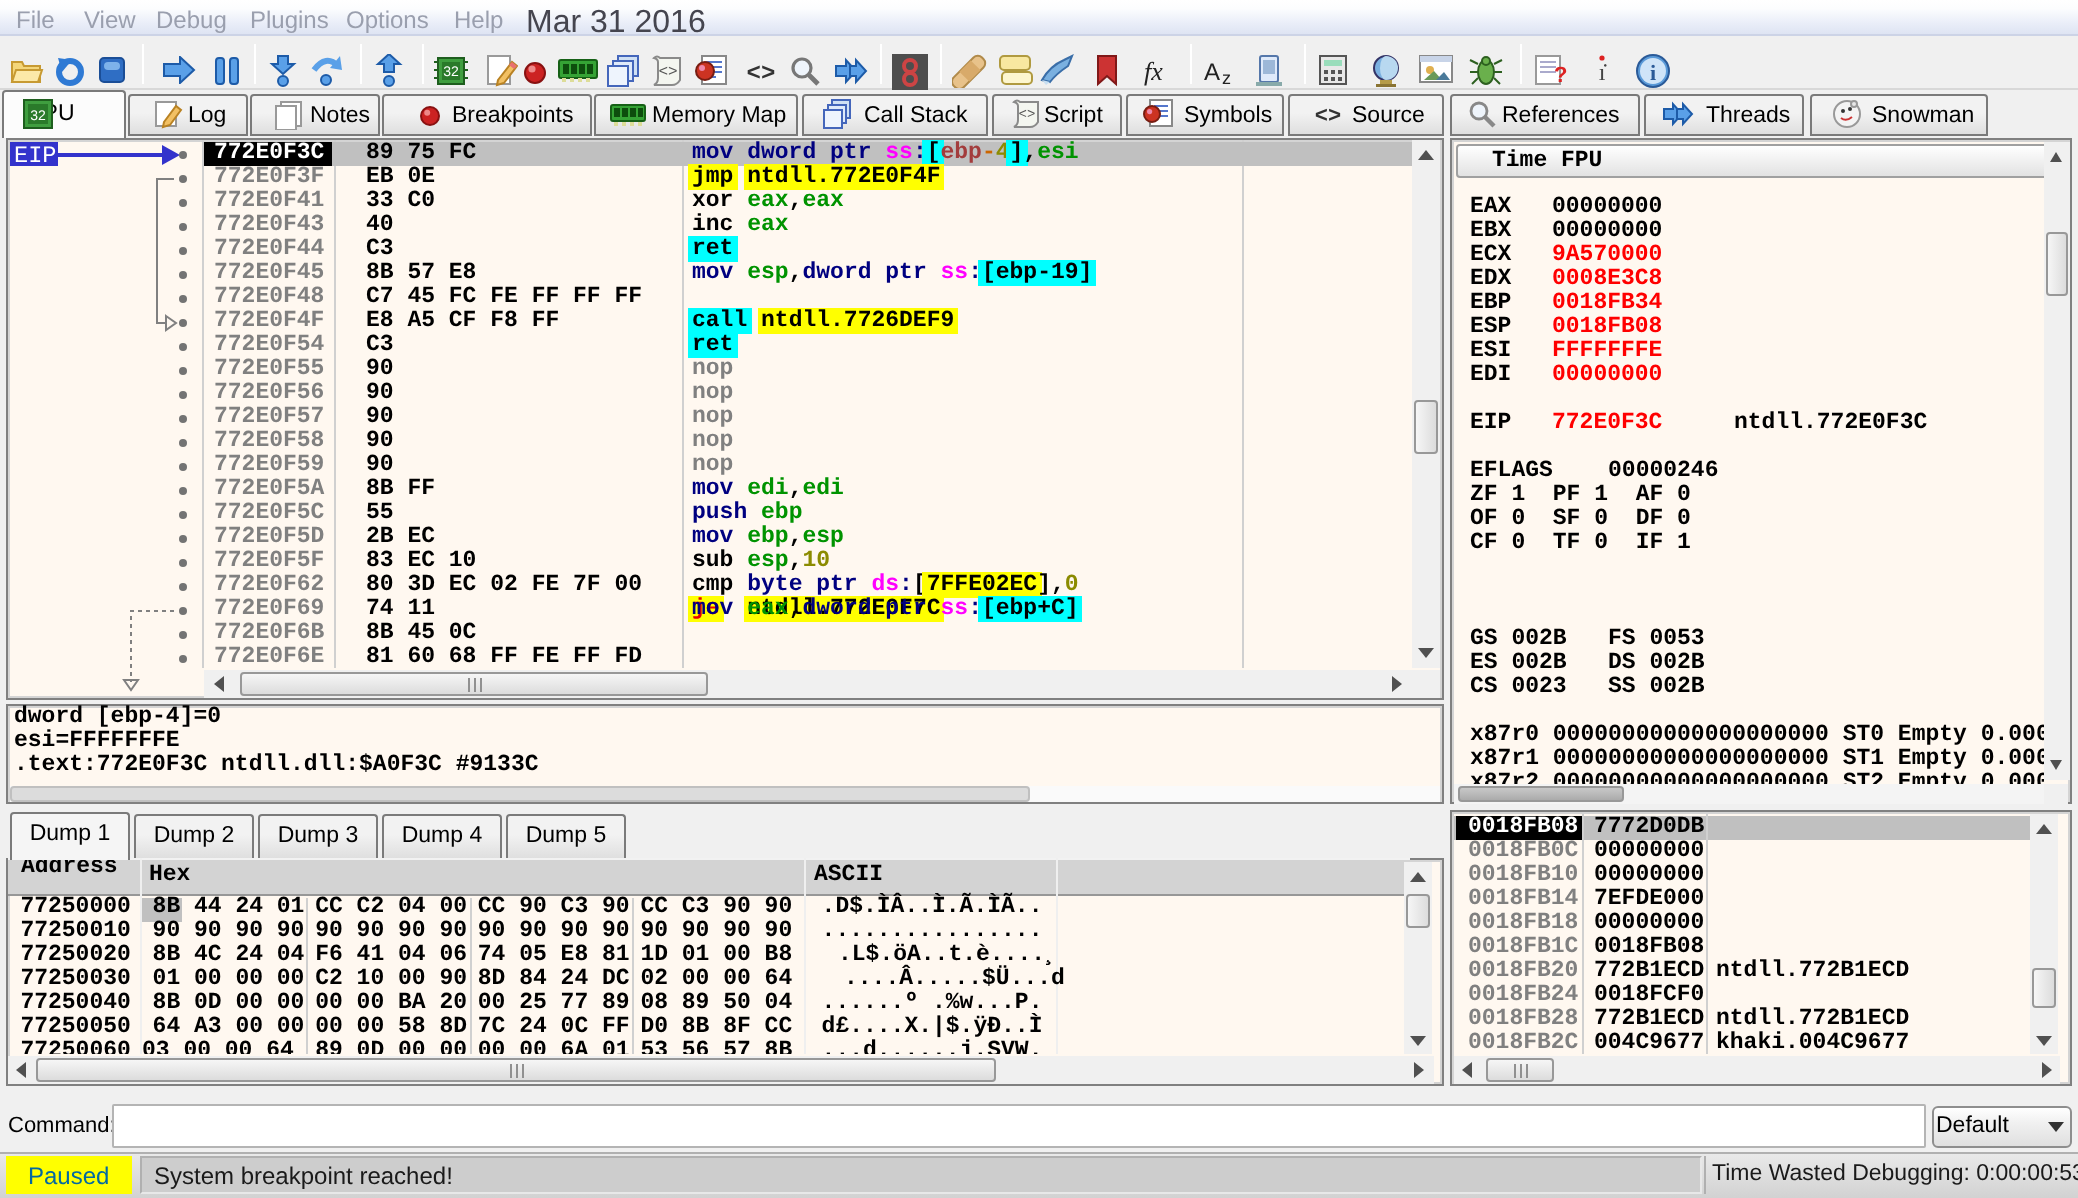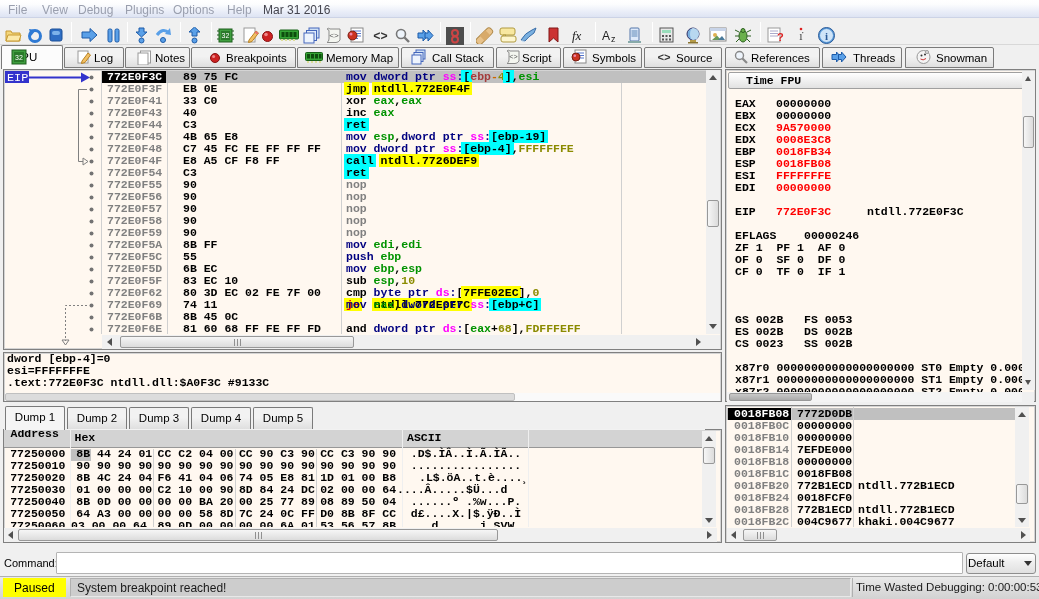--- a/index.html
+++ b/index.html
@@ -20,21 +20,21 @@
 .grip{position:absolute;width:1px;height:7px;background:#909090}
 </style></head><body>
 
 <div class="abs" style="left:0;top:0;width:1039px;height:18px;background:linear-gradient(to bottom,#ffffff,#fcfdfe 25%,#e9edf8 70%,#dee4f3);border-bottom:1px solid #ccd3e6"></div>
 <div class="abs" style="left:8px;top:3px;font-size:12px;color:#9a9fae">File</div>
 <div class="abs" style="left:42px;top:3px;font-size:12px;color:#9a9fae">View</div>
 <div class="abs" style="left:78px;top:3px;font-size:12px;color:#9a9fae">Debug</div>
 <div class="abs" style="left:125px;top:3px;font-size:12px;color:#9a9fae">Plugins</div>
 <div class="abs" style="left:173px;top:3px;font-size:12px;color:#9a9fae">Options</div>
 <div class="abs" style="left:227px;top:3px;font-size:12px;color:#9a9fae">Help</div>
-<div class="abs" style="left:263px;top:3px;font-size:12px;color:#45454f">Mar 31 2016</div>
+<div class="abs" style="left:263px;top:3px;font-size:16px;color:#45454f">Mar 31 2016</div>
 <div class="abs" style="left:0;top:18px;width:1039px;height:27px;background:#f0f0f0;border-bottom:1px solid #d8d8d8"></div>
 <div class="abs" style="left:71px;top:22px;width:1px;height:20px;background:#c5c5c5;border-right:1px solid #fff"></div>
 <div class="abs" style="left:127px;top:22px;width:1px;height:20px;background:#c5c5c5;border-right:1px solid #fff"></div>
 <div class="abs" style="left:180px;top:22px;width:1px;height:20px;background:#c5c5c5;border-right:1px solid #fff"></div>
 <div class="abs" style="left:211px;top:22px;width:1px;height:20px;background:#c5c5c5;border-right:1px solid #fff"></div>
 <div class="abs" style="left:440px;top:22px;width:1px;height:20px;background:#c5c5c5;border-right:1px solid #fff"></div>
 <div class="abs" style="left:470px;top:22px;width:1px;height:20px;background:#c5c5c5;border-right:1px solid #fff"></div>
 <div class="abs" style="left:595px;top:22px;width:1px;height:20px;background:#c5c5c5;border-right:1px solid #fff"></div>
 <div class="abs" style="left:652px;top:22px;width:1px;height:20px;background:#c5c5c5;border-right:1px solid #fff"></div>
 <div class="abs" style="left:760px;top:22px;width:1px;height:20px;background:#c5c5c5;border-right:1px solid #fff"></div>
@@ -337,25 +337,24 @@
 <div class="mono abs" style="left:103px;top:25px;color:#808080">772E0F41</div>
 <div class="mono abs" style="left:179px;top:25px;color:#000">33 C0</div>
 <div class="mono abs" style="left:342px;top:25px;color:#000"><span>xor </span><span class="gn">eax</span>,<span class="gn">eax</span></div>
 <div class="mono abs" style="left:103px;top:37px;color:#808080">772E0F43</div>
 <div class="mono abs" style="left:179px;top:37px;color:#000">40</div>
 <div class="mono abs" style="left:342px;top:37px;color:#000"><span>inc </span><span class="gn">eax</span></div>
 <div class="mono abs" style="left:103px;top:49px;color:#808080">772E0F44</div>
 <div class="mono abs" style="left:179px;top:49px;color:#000">C3</div>
 <div class="mono abs" style="left:342px;top:49px;color:#000"><span class="cb">ret</span></div>
 <div class="mono abs" style="left:103px;top:61px;color:#808080">772E0F45</div>
-<div class="mono abs" style="left:179px;top:61px;color:#000">4B 65 E8</div>
+<div class="mono abs" style="left:179px;top:61px;color:#000">8B 57 E8</div>
 <div class="mono abs" style="left:342px;top:61px;color:#000"><span class="nv">mov </span><span class="gn">esp</span>,<span class="nv">dword ptr </span><span class="mg">ss</span><span class="nv">:</span><span class="cb">[ebp-19]</span></div>
 <div class="mono abs" style="left:103px;top:73px;color:#808080">772E0F48</div>
 <div class="mono abs" style="left:179px;top:73px;color:#000">C7 45 FC FE FF FF FF</div>
-<div class="mono abs" style="left:342px;top:73px;color:#000"><span class="nv">mov dword ptr </span><span class="mg">ss</span><span class="nv">:</span><span class="cb">[ebp-4]</span>,<span class="ol">FFFFFFFE</span></div>
 <div class="mono abs" style="left:103px;top:85px;color:#808080">772E0F4F</div>
 <div class="mono abs" style="left:179px;top:85px;color:#000">E8 A5 CF F8 FF</div>
 <div class="mono abs" style="left:342px;top:85px;color:#000"><span class="cb">call</span> <span class="yb">ntdll.7726DEF9</span></div>
 <div class="mono abs" style="left:103px;top:97px;color:#808080">772E0F54</div>
 <div class="mono abs" style="left:179px;top:97px;color:#000">C3</div>
 <div class="mono abs" style="left:342px;top:97px;color:#000"><span class="cb">ret</span></div>
 <div class="mono abs" style="left:103px;top:109px;color:#808080">772E0F55</div>
 <div class="mono abs" style="left:179px;top:109px;color:#000">90</div>
 <div class="mono abs" style="left:342px;top:109px;color:#000"><span class="gy">nop</span></div>
 <div class="mono abs" style="left:103px;top:121px;color:#808080">772E0F56</div>
@@ -370,37 +369,36 @@
 <div class="mono abs" style="left:103px;top:157px;color:#808080">772E0F59</div>
 <div class="mono abs" style="left:179px;top:157px;color:#000">90</div>
 <div class="mono abs" style="left:342px;top:157px;color:#000"><span class="gy">nop</span></div>
 <div class="mono abs" style="left:103px;top:169px;color:#808080">772E0F5A</div>
 <div class="mono abs" style="left:179px;top:169px;color:#000">8B FF</div>
 <div class="mono abs" style="left:342px;top:169px;color:#000"><span class="nv">mov </span><span class="gn">edi</span>,<span class="gn">edi</span></div>
 <div class="mono abs" style="left:103px;top:181px;color:#808080">772E0F5C</div>
 <div class="mono abs" style="left:179px;top:181px;color:#000">55</div>
 <div class="mono abs" style="left:342px;top:181px;color:#000"><span class="nv">push </span><span class="gn">ebp</span></div>
 <div class="mono abs" style="left:103px;top:193px;color:#808080">772E0F5D</div>
-<div class="mono abs" style="left:179px;top:193px;color:#000">6B EC</div>
+<div class="mono abs" style="left:179px;top:193px;color:#000">2B EC</div>
 <div class="mono abs" style="left:342px;top:193px;color:#000"><span class="nv">mov </span><span class="gn">ebp</span>,<span class="gn">esp</span></div>
 <div class="mono abs" style="left:103px;top:205px;color:#808080">772E0F5F</div>
 <div class="mono abs" style="left:179px;top:205px;color:#000">83 EC 10</div>
 <div class="mono abs" style="left:342px;top:205px;color:#000"><span>sub </span><span class="gn">esp</span>,<span class="ol">10</span></div>
 <div class="mono abs" style="left:103px;top:217px;color:#808080">772E0F62</div>
 <div class="mono abs" style="left:179px;top:217px;color:#000">80 3D EC 02 FE 7F 00</div>
 <div class="mono abs" style="left:342px;top:217px;color:#000"><span>cmp </span><span class="nv">byte ptr </span><span class="mg">ds</span><span class="nv">:</span>[<span class="yb">7FFE02EC</span>],<span class="ol">0</span></div>
 <div class="mono abs" style="left:103px;top:229px;color:#808080">772E0F69</div>
 <div class="mono abs" style="left:179px;top:229px;color:#000">74 11</div>
 <div class="mono abs" style="left:342px;top:229px;color:#000"><span class="rd yb">je</span>  <span class="yb">ntdll.772E0F7C</span></div>
 <div class="mono abs" style="left:103px;top:241px;color:#808080">772E0F6B</div>
 <div class="mono abs" style="left:179px;top:241px;color:#000">8B 45 0C</div>
 <div class="mono abs" style="left:342px;top:229px;color:#000"><span class="nv">mov </span><span class="gn">eax</span>,<span class="nv">dword ptr </span><span class="mg">ss</span><span class="nv">:</span><span class="cb">[ebp+C]</span></div>
 <div class="mono abs" style="left:103px;top:253px;color:#808080">772E0F6E</div>
 <div class="mono abs" style="left:179px;top:253px;color:#000">81 60 68 FF FE FF FD</div>
-<div class="mono abs" style="left:342px;top:253px;color:#000"><span>and </span><span class="nv">dword ptr </span><span class="mg">ds</span><span class="nv">:</span>[<span class="gn">eax</span>+<span class="ol">68</span>],<span class="ol">FDFFFEFF</span></div>
 </div>
 <svg class="abs" style="left:4px;top:70px" width="97" height="278" viewBox="0 0 97 278">
     <rect x="1" y="1" width="24" height="12" fill="#3333cc"></rect>
     <text x="3" y="11" font-size="11.8" fill="#fff" font-family="Liberation Mono">EIP</text>
     <line x1="25" y1="7.5" x2="78" y2="7.5" stroke="#3333cc" stroke-width="2"></line>
     <path d="M77 2.5 L86 7.5 L77 12.5 Z" fill="#3333cc"></path>
     <polyline points="83,19.5 74.5,19.5 74.5,91.5 79,91.5" fill="none" stroke="#808080"></polyline>
     <path d="M79 88 L84 91.5 L79 95 Z" fill="none" stroke="#808080"></path>
     <polyline points="83,235.5 61.5,235.5 61.5,271" fill="none" stroke="#808080" stroke-dasharray="2,2"></polyline>
     <path d="M58 270 L65 270 L61.5 275 Z" fill="none" stroke="#808080"></path>
@@ -520,21 +518,21 @@
 <div class="mono abs" style="left:72.3px;top:26px;color:#000">8B 4C 24 04</div>
 <div class="mono abs" style="left:153.6px;top:26px;color:#000">F6 41 04 06</div>
 <div class="mono abs" style="left:234.89999999999998px;top:26px;color:#000">74 05 E8 81</div>
 <div class="mono abs" style="left:316.2px;top:26px;color:#000">1D 01 00 B8</div>
 <div class="mono abs" style="left:415px;top:26px;color:#000">.L$.öA..t.è....¸</div>
 <div class="mono abs" style="left:6.2px;top:38px;color:#000">77250030</div>
 <div class="mono abs" style="left:72.3px;top:38px;color:#000">01 00 00 00</div>
 <div class="mono abs" style="left:153.6px;top:38px;color:#000">C2 10 00 90</div>
 <div class="mono abs" style="left:234.89999999999998px;top:38px;color:#000">8D 84 24 DC</div>
 <div class="mono abs" style="left:316.2px;top:38px;color:#000">02 00 00 64</div>
-<div class="mono abs" style="left:393px;top:38px;color:#000">....Â.....$Ü...d</div>
+<div class="mono abs" style="left:418px;top:38px;color:#000">....Â.....$Ü...d</div>
 <div class="mono abs" style="left:6.2px;top:50px;color:#000">77250040</div>
 <div class="mono abs" style="left:72.3px;top:50px;color:#000">8B 0D 00 00</div>
 <div class="mono abs" style="left:153.6px;top:50px;color:#000">00 00 BA 20</div>
 <div class="mono abs" style="left:234.89999999999998px;top:50px;color:#000">00 25 77 89</div>
 <div class="mono abs" style="left:316.2px;top:50px;color:#000">08 89 50 04</div>
 <div class="mono abs" style="left:406.8px;top:50px;color:#000">......º .%w...P.</div>
 <div class="mono abs" style="left:6.2px;top:62px;color:#000">77250050</div>
 <div class="mono abs" style="left:72.3px;top:62px;color:#000">64 A3 00 00</div>
 <div class="mono abs" style="left:153.6px;top:62px;color:#000">00 00 58 8D</div>
 <div class="mono abs" style="left:234.89999999999998px;top:62px;color:#000">7C 24 0C FF</div>
@@ -599,16 +597,16 @@
 <div class="grip" style="left:757px;top:531.5px"></div>
 <div class="grip" style="left:760px;top:531.5px"></div>
 <div class="grip" style="left:763px;top:531.5px"></div>
 <div class="abs" style="left:4px;top:557px;font-size:11px;color:#000">Command:</div>
 <div class="abs" style="left:56px;top:552px;width:907px;height:22px;background:#fff;border:1px solid #b4b4b4;border-radius:1px"></div>
 <div class="abs" style="left:966px;top:553px;width:70px;height:21px;background:linear-gradient(to bottom,#ffffff,#f0f0f0 40%,#e0e0e0);border:1px solid #8e8e8e;border-radius:3px"></div>
 <div class="abs" style="left:968px;top:557px;font-size:11.5px;color:#000">Default</div>
 <div class="arr" style="left:1024px;top:561px;border-left:4px solid transparent;border-right:4px solid transparent;border-top:5px solid #333"></div>
 <div class="abs" style="left:0;top:576px;width:1039px;height:23px;background:linear-gradient(to bottom,#e9e9e9,#d2d2d2);border-top:1px solid #b0b0b0"></div>
 <div class="abs" style="left:3px;top:578px;width:63px;height:19px;background:#ffff00"></div>
-<div class="abs" style="left:14px;top:581px;font-size:12px;color:#000000">Paused</div>
+<div class="abs" style="left:14px;top:581px;font-size:12px;color:#0369a1">Paused</div>
 <div class="abs" style="left:70px;top:578px;width:781px;height:19px;background:#cdcdcd;border:1px solid #b0b0b0;border-right-color:#e8e8e8;border-bottom-color:#e8e8e8"></div>
 <div class="abs" style="left:77px;top:581px;font-size:12px;color:#1a1a1a">System breakpoint reached!</div>
 <div class="abs" style="left:852px;top:578px;width:1px;height:19px;background:#b0b0b0"></div>
 <div class="abs" style="left:856px;top:581px;font-size:11.5px;color:#1a1a1a;white-space:nowrap">Time Wasted Debugging: 0:00:00:53</div>
 </body></html>

